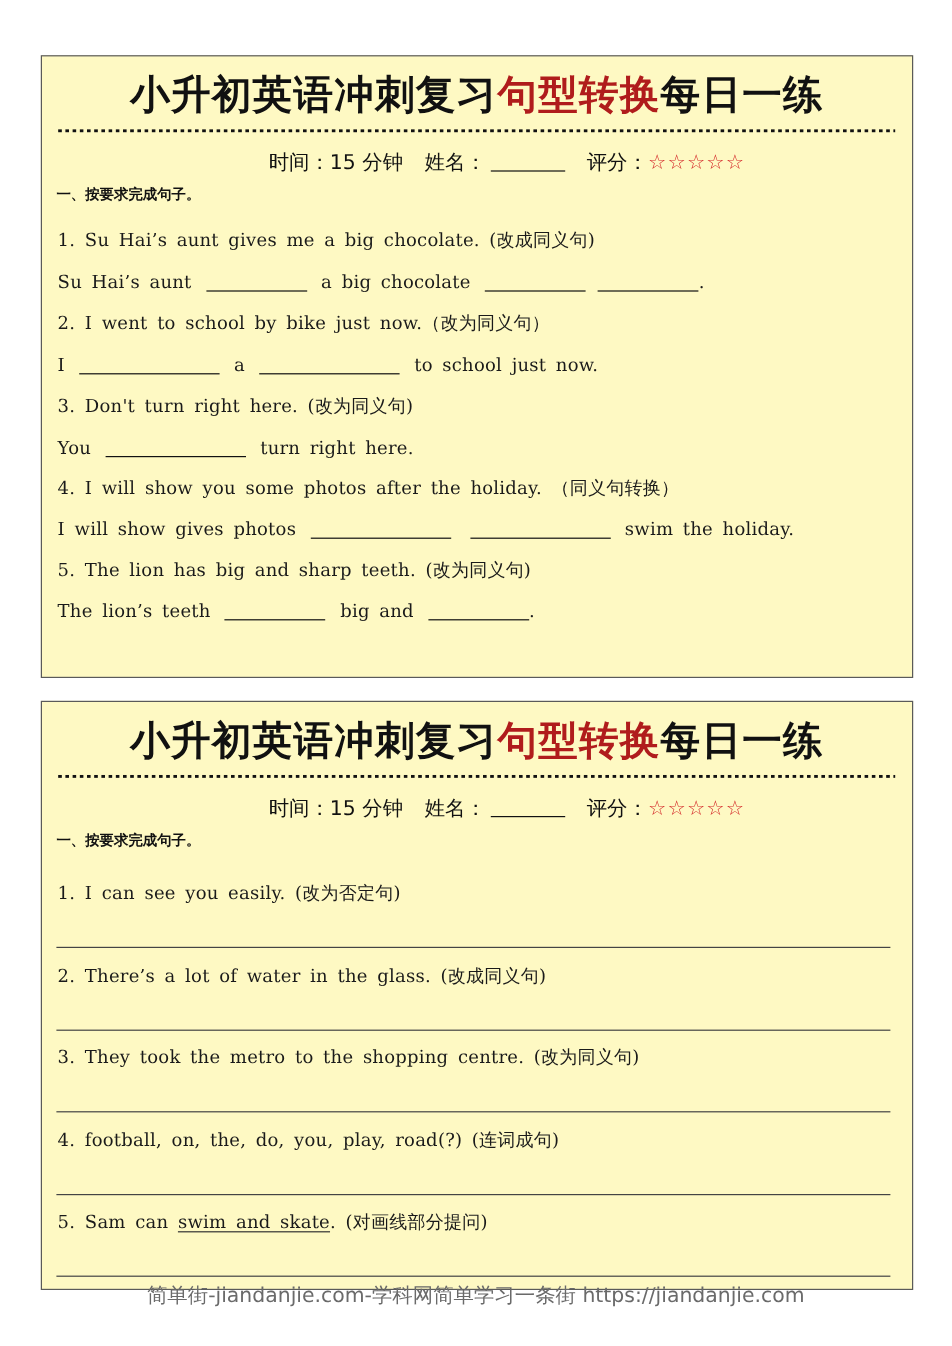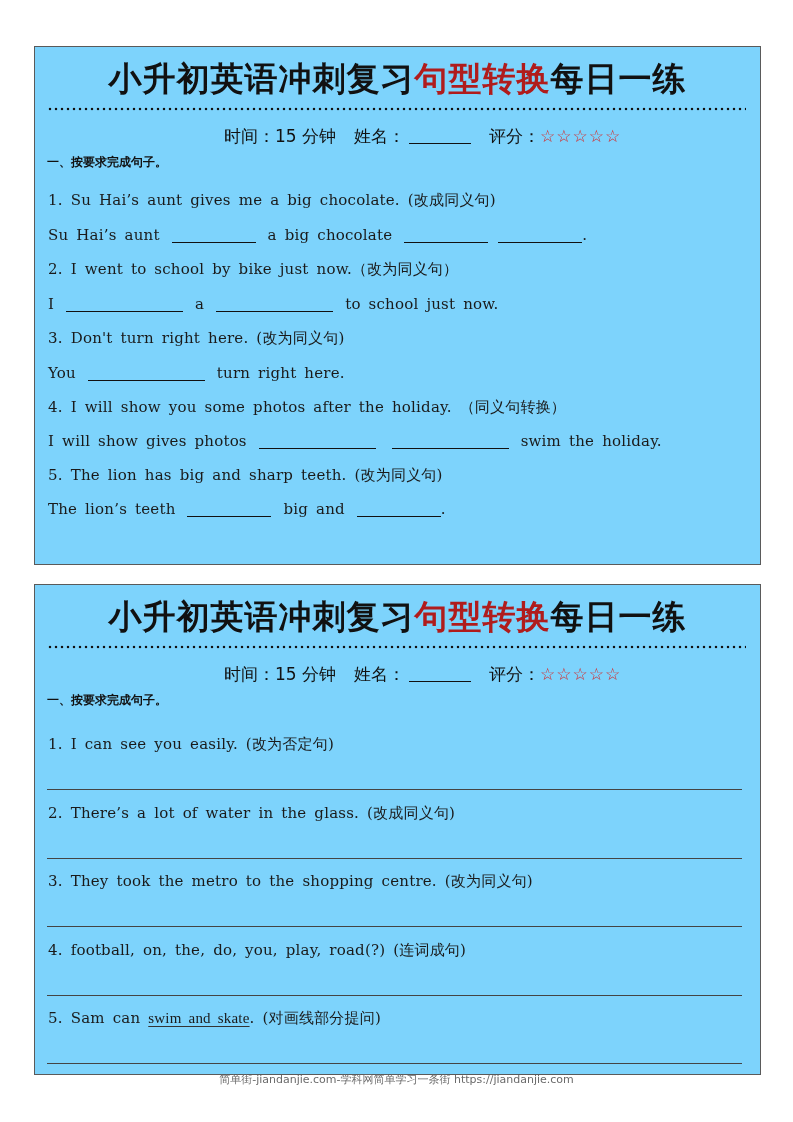--- a/index.html
+++ b/index.html
@@ -4,21 +4,21 @@
 <style>
   * { box-sizing: border-box; margin: 0; padding: 0; }
   html, body { width: 793px; height: 1122px; background: #ffffff; overflow: hidden; }
   body { position: relative; font-family: "DejaVu Serif", "Liberation Serif", serif; color: #1a1a1a; }
 
   .card {
     position: absolute;
     left: 34px;
     width: 727px;
     border: 1px solid #5a5a5a;
-    background: #7dd3fc;
+    background: #fef9c3;
   }
   .card-1 { top: 46px; height: 519px; }
   .card-2 { top: 584px; height: 491px; }
 
   .title {
     position: absolute;
     left: 0; right: 0;
     top: 8px;
     text-align: center;
     font-family: "DejaVu Sans", "Liberation Sans", sans-serif;
@@ -95,29 +95,29 @@
   .w118 { width: 117px; }
 
   .answer-rule {
     position: absolute;
     left: 12px;
     right: 18px;
     height: 0;
     border-top: 1.5px solid #444;
   }
 
-  .uline { text-decoration: underline; text-decoration-color: #333; text-underline-offset: 3px; font-family: Liberation Serif, serif; }
+  .uline { text-decoration: underline; text-decoration-color: #333; text-underline-offset: 3px; }
 
   .footer {
     position: absolute;
     left: 0; right: 0;
     top: 1070px;
     text-align: center;
     font-family: "DejaVu Sans", "Liberation Sans", sans-serif;
-    font-size: 11px;
+    font-size: 17px;
     color: #6a6a6a;
     line-height: 20px;
   }
 </style>
 </head>
 <body>
 
 <div class="card card-1">
   <div class="title">
     <span>小升初英语冲刺复习</span><span class="accent">句型转换</span><span>每日一练</span>

